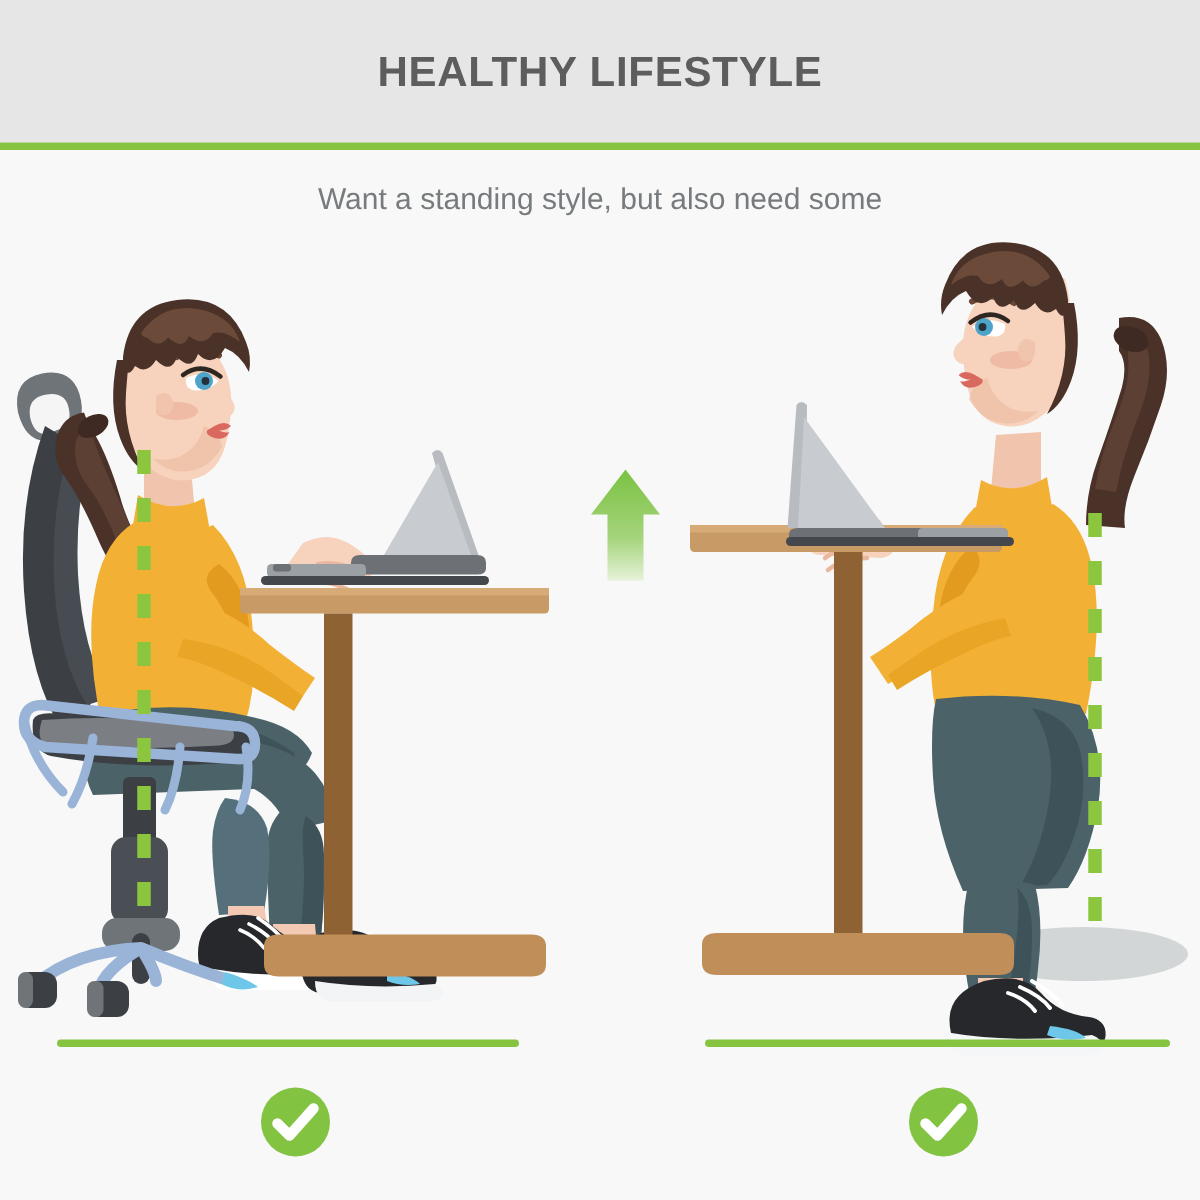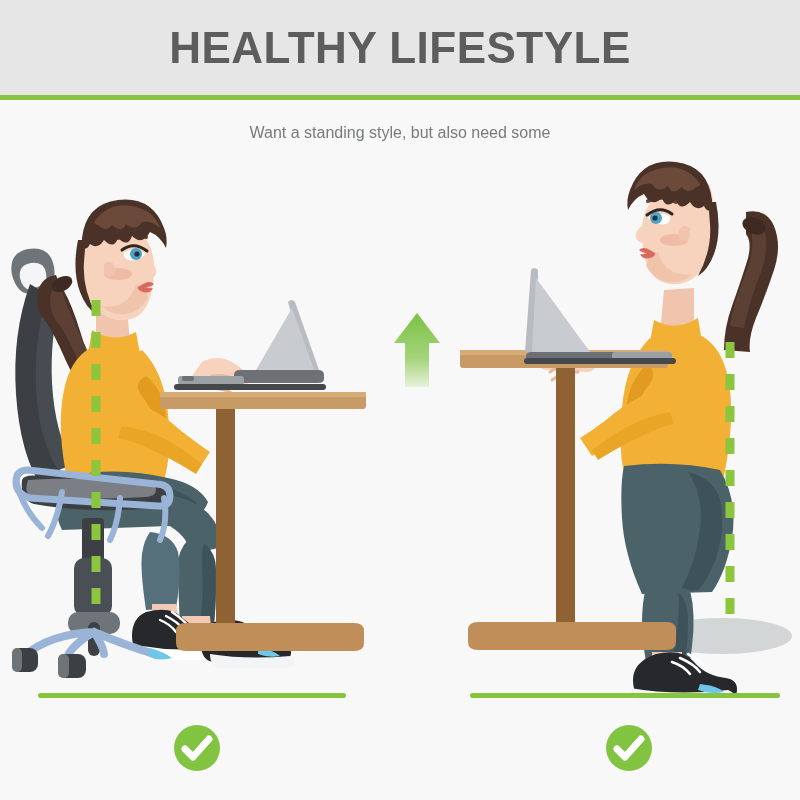--- a/index.html
+++ b/index.html
@@ -14,34 +14,34 @@
   
   .header-band{
     position:absolute;left:0;top:0;width:800px;height:95px;
     background:#e6e6e6;
   }
   .header-title{
     position:absolute;left:0;top:20px;width:800px;
     text-align:center;
     font-family:"Liberation Sans", sans-serif;
     font-weight:bold;
-    font-size:44px;
+    font-size:28px;
     letter-spacing:0.5px;
     color:#5d5d5d;
     line-height:56px;
     white-space:nowrap;
   }
   .header-rule{
     position:absolute;left:0;top:95px;width:800px;height:5px;
     background:#86c440;
   }
   .subtitle{
     position:absolute;left:100px;top:118px;width:600px;
     text-align:center;
-    font-size:16px;
+    font-size:20px;
     line-height:30px;
     color:#777b7d;
   }
 
   
   .abs{position:absolute;}
 
   
   .bottom-rule{position:absolute;height:5px;background:#86c440;border-radius:3px;}
   .rule-left{left:38px;top:693px;width:308px;}

